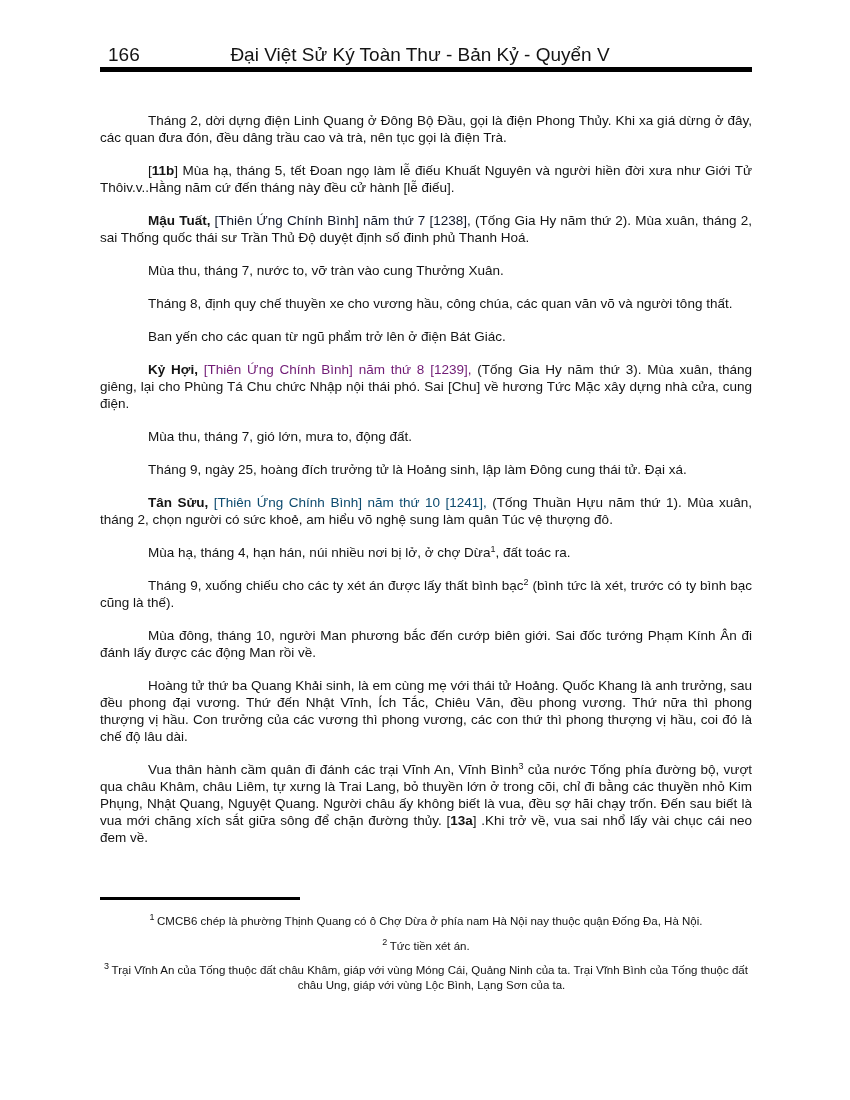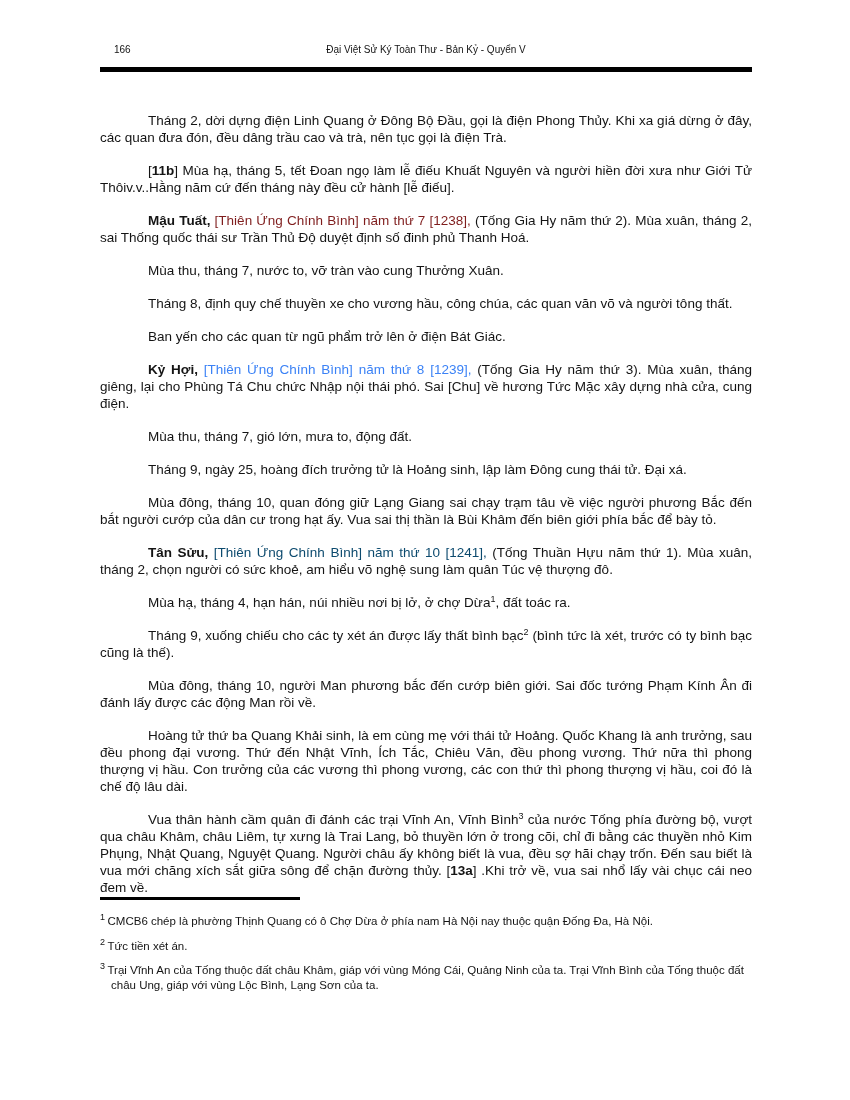--- a/index.html
+++ b/index.html
@@ -14,24 +14,24 @@
     margin: 0 auto;
     background: #ffffff;
     font-family: "Liberation Sans", sans-serif;
     color: #141414;
     overflow: hidden;
   }
   
   .header-row {
     position: absolute;
     top: 44px;
-    left: 100px;
+    left: 94px;
     width: 652px;
     height: 20px;
-    font-size: 10px;
+    font-size: 19px;
   }
   .page-number {
     position: absolute;
     left: 14px;
     top: 0;
   }
   .header-title {
     position: absolute;
     left: 0;
     right: 0;
@@ -80,45 +80,44 @@
     height: 3px;
     background: #000000;
     margin: 0 0 14px 0;
   }
   .fn {
     font-size: 11.5px;
     line-height: 14.5px;
     margin: 0 0 10px 0;
     padding-left: 11px;
     text-indent: -11px;
-    text-align: left;
+    text-align: center;
   }
 </style>
 </head>
 <body>
 
 <div class="page">
 
   <div class="header-row">
     <span class="page-number">166</span>
     <span class="header-title">Đại Việt Sử Ký Toàn Thư - Bản Kỷ - Quyển V</span>
   </div>
   <div class="header-rule"></div>
 
   <main class="body-text">
       <p class="para"><span class="seg-normal">Tháng 2, dời dựng điện Linh Quang ở Đông Bộ Đầu, gọi là điện Phong Thủy. Khi xa giá dừng ở đây, các quan đưa đón, đều dâng trầu cao và trà, nên tục gọi là điện Trà.</span></p>
       <p class="para"><span class="seg-normal">[</span><span class="seg-bold">11b</span><span class="seg-normal">] Mùa hạ, tháng 5, tết Đoan ngọ làm lễ điếu Khuất Nguyên và người hiền đời xưa như Giới Tử Thôiv.v..Hằng năm cứ đến tháng này đều cử hành [lễ điếu].</span></p>
-      <p class="para"><span class="seg-bold">Mậu Tuất,</span><span class="seg-era" style="color: #7f1d1d;"> [Thiên Ứng Chính Bình] năm thứ 7 [1238],</span><span class="seg-normal"> (Tống Gia Hy năm thứ 2). Mùa xuân, tháng 2, sai Thống quốc thái sư Trần Thủ Độ duyệt định số đinh phủ Thanh Hoá.</span></p>
+      <p class="para"><span class="seg-bold">Mậu Tuất,</span><span class="seg-era" style="color: #0f172a;"> [Thiên Ứng Chính Bình] năm thứ 7 [1238],</span><span class="seg-normal"> (Tống Gia Hy năm thứ 2). Mùa xuân, tháng 2, sai Thống quốc thái sư Trần Thủ Độ duyệt định số đinh phủ Thanh Hoá.</span></p>
       <p class="para"><span class="seg-normal">Mùa thu, tháng 7, nước to, vỡ tràn vào cung Thưởng Xuân.</span></p>
       <p class="para"><span class="seg-normal">Tháng 8, định quy chế thuyền xe cho vương hầu, công chúa, các quan văn võ và người tông thất.</span></p>
       <p class="para"><span class="seg-normal">Ban yến cho các quan từ ngũ phẩm trở lên ở điện Bát Giác.</span></p>
-      <p class="para"><span class="seg-bold">Kỷ Hợi,</span><span class="seg-era" style="color: #3b82f6;"> [Thiên Ứng Chính Bình] năm thứ 8 [1239],</span><span class="seg-normal"> (Tống Gia Hy năm thứ 3). Mùa xuân, tháng giêng, lại cho Phùng Tá Chu chức Nhập nội thái phó. Sai [Chu] về hương Tức Mặc xây dựng nhà cửa, cung điện.</span></p>
+      <p class="para"><span class="seg-bold">Kỷ Hợi,</span><span class="seg-era" style="color: #701a75;"> [Thiên Ứng Chính Bình] năm thứ 8 [1239],</span><span class="seg-normal"> (Tống Gia Hy năm thứ 3). Mùa xuân, tháng giêng, lại cho Phùng Tá Chu chức Nhập nội thái phó. Sai [Chu] về hương Tức Mặc xây dựng nhà cửa, cung điện.</span></p>
       <p class="para"><span class="seg-normal">Mùa thu, tháng 7, gió lớn, mưa to, động đất.</span></p>
       <p class="para"><span class="seg-normal">Tháng 9, ngày 25, hoàng đích trưởng tử là Hoảng sinh, lập làm Đông cung thái tử. Đại xá.</span></p>
-      <p class="para"><span class="seg-normal">Mùa đông, tháng 10, quan đóng giữ Lạng Giang sai chạy trạm tâu về việc người phương Bắc đến bắt người cướp của dân cư trong hạt ấy. Vua sai thị thần là Bùi Khâm đến biên giới phía bắc để bày tỏ.</span></p>
       <p class="para"><span class="seg-bold">Tân Sửu,</span><span class="seg-era" style="color: #0c4a6e;"> [Thiên Ứng Chính Bình] năm thứ 10 [1241],</span><span class="seg-normal"> (Tống Thuần Hựu năm thứ 1). Mùa xuân, tháng 2, chọn người có sức khoẻ, am hiểu võ nghệ sung làm quân Túc vệ thượng đô.</span></p>
       <p class="para"><span class="seg-normal">Mùa hạ, tháng 4, hạn hán, núi nhiều nơi bị lở, ở chợ Dừa</span><sup class="seg-sup">1</sup><span class="seg-normal">, đất toác ra.</span></p>
       <p class="para"><span class="seg-normal">Tháng 9, xuống chiếu cho các ty xét án được lấy thất bình bạc</span><sup class="seg-sup">2</sup><span class="seg-normal"> (bình tức là xét, trước có ty bình bạc cũng là thế).</span></p>
       <p class="para"><span class="seg-normal">Mùa đông, tháng 10, người Man phương bắc đến cướp biên giới. Sai đốc tướng Phạm Kính Ân đi đánh lấy được các động Man rồi về.</span></p>
       <p class="para"><span class="seg-normal">Hoàng tử thứ ba Quang Khải sinh, là em cùng mẹ với thái tử Hoảng. Quốc Khang là anh trưởng, sau đều phong đại vương. Thứ đến Nhật Vĩnh, Ích Tắc, Chiêu Văn, đều phong vương. Thứ nữa thì phong thượng vị hầu. Con trưởng của các vương thì phong vương, các con thứ thì phong thượng vị hầu, coi đó là chế độ lâu dài.</span></p>
       <p class="para"><span class="seg-normal">Vua thân hành cầm quân đi đánh các trại Vĩnh An, Vĩnh Bình</span><sup class="seg-sup">3</sup><span class="seg-normal"> của nước Tống phía đường bộ, vượt qua châu Khâm, châu Liêm, tự xưng là Trai Lang, bỏ thuyền lớn ở trong cõi, chỉ đi bằng các thuyền nhỏ Kim Phụng, Nhật Quang, Nguyệt Quang. Người châu ấy không biết là vua, đều sợ hãi chạy trốn. Đến sau biết là vua mới chăng xích sắt giữa sông để chặn đường thủy. [</span><span class="seg-bold">13a</span><span class="seg-normal">] .Khi trở về, vua sai nhổ lấy vài chục cái neo đem về.</span></p>
     </main>
 
   <section class="footnotes">
     <div class="fn-rule"></div>

